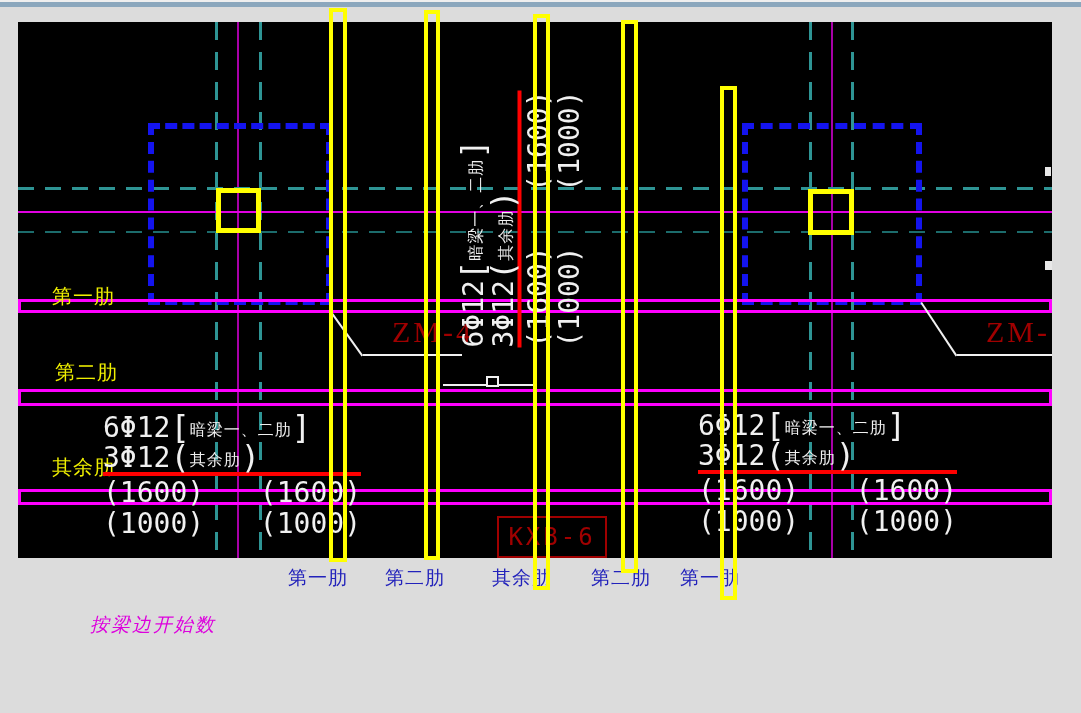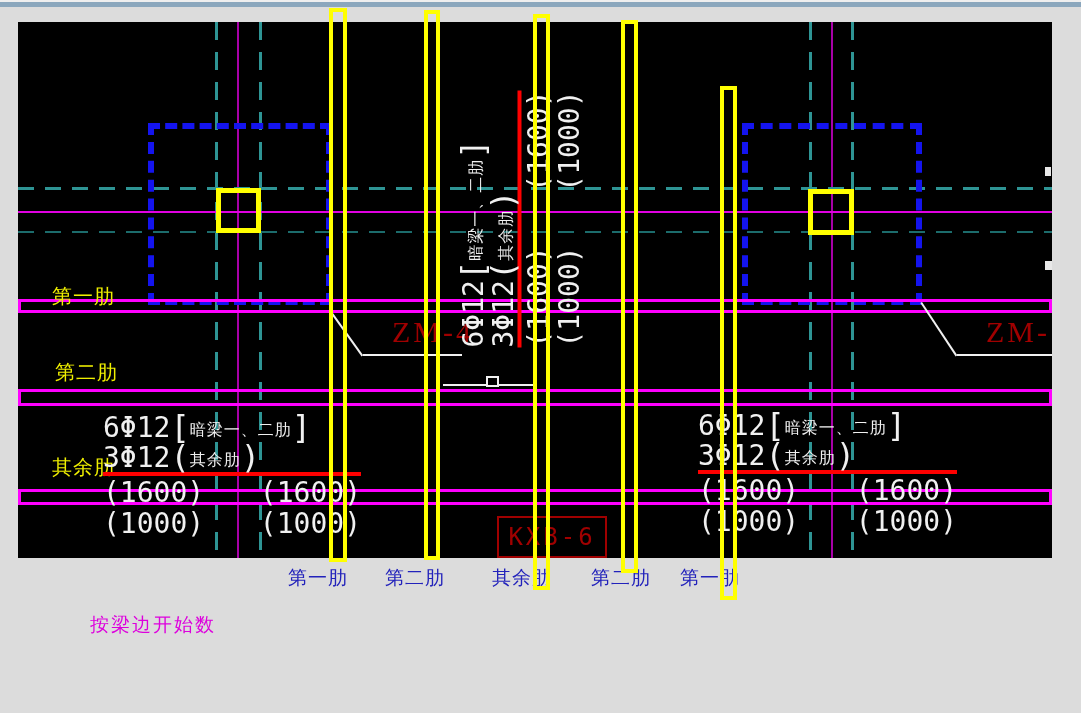--- a/index.html
+++ b/index.html
@@ -19,21 +19,21 @@
   
   .bluerect{position:absolute;border:6px dashed #1414EE;background:transparent;}
   .ysq{position:absolute;border:5px solid #FFFF00;background:transparent;}
   .band{position:absolute;left:0;width:1028px;border:3px solid #FF00FF;background:transparent;}
   .yrect{position:absolute;border:4px solid #FFFF00;background:transparent;z-index:40;}
   .wline{position:absolute;background:#F0F0F0;height:2px;transform-origin:left top;}
   .wsq{position:absolute;border:2px solid #F0F0F0;background:#000;}
   .wtick{position:absolute;background:#E8E8E8;}
   .ylab{position:absolute;color:#F0F000;font-size:20px;letter-spacing:1px;white-space:nowrap;}
   .blab{position:absolute;color:#2222BB;font-size:19px;letter-spacing:1px;white-space:nowrap;}
-  .note{position:absolute;color:#DD00DD;font-size:19px;letter-spacing:2px;white-space:nowrap;}
+  .note{position:absolute;color:#DD00DD;font-size:19px;letter-spacing:2px;white-space:nowrap;font-style:italic;}
   .zmtag{position:absolute;color:#A00000;font-size:30px;letter-spacing:3px;white-space:nowrap;
     font-family:Liberation Serif, serif;text-align:right;}
   .kxbbox{position:absolute;border:2px solid #A00000;display:flex;align-items:center;justify-content:center;}
   .kxbbox span{color:#A00000;font-size:24px;letter-spacing:3px;font-family:"DejaVu Sans Mono",monospace;}
   
   .rgroup{position:absolute;white-space:nowrap;}
   .rg-l1{height:32px;display:flex;align-items:flex-end;}
   .rg-l2{height:30px;display:flex;align-items:flex-end;}
   .rg-big{font-family:"DejaVu Sans Mono",monospace;color:#F0F0F0;font-size:28px;line-height:1;}
   .rg-brk{font-family:"DejaVu Sans Mono",monospace;color:#F0F0F0;font-size:32px;line-height:0.95;}

